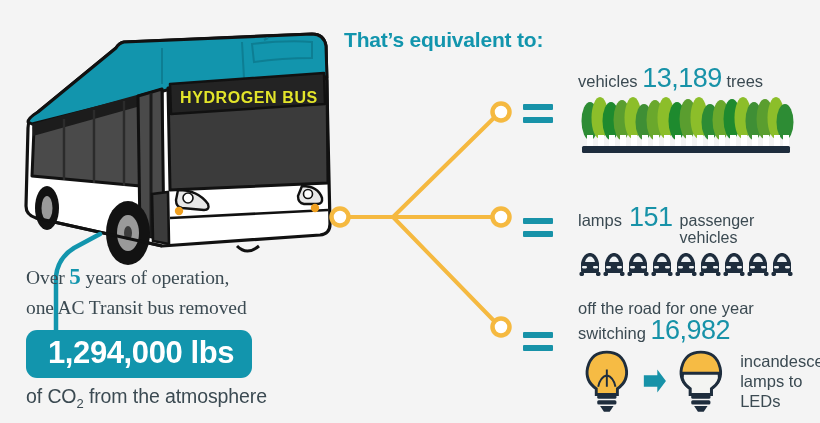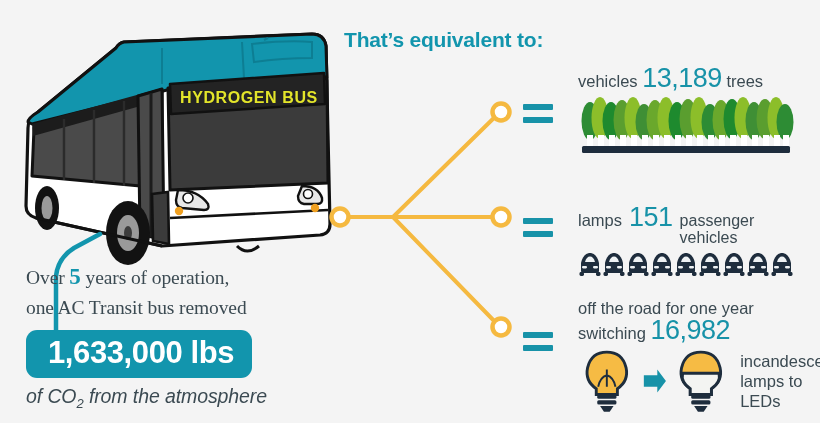--- a/index.html
+++ b/index.html
@@ -24,21 +24,21 @@
   .badge{
     margin-top:7px;display:inline-block;
     background:#1295ad;color:#ffffff;
     border-radius:11px;
     padding:6px 18px 8px 22px;
     font-size:31px;font-weight:bold;letter-spacing:-0.4px;
     line-height:34px;
   }
   .cap-sub{
     margin-top:6px;font-size:19.5px;color:#3b4a52;
-    line-height:24px;white-space:nowrap;letter-spacing:-0.1px;font-style:italic;
+    line-height:24px;white-space:nowrap;letter-spacing:-0.1px;
   }
   .cap-sub sub{font-size:13px;}
 
   .leader{position:absolute;left:0px;top:228px;width:110px;height:130px;}
 
   
   .headline{
     position:absolute;left:344px;top:28px;
     font-size:21px;font-weight:bold;color:#1295ad;
     letter-spacing:-0.2px;white-space:nowrap;
@@ -129,21 +129,21 @@
   <svg class="leader">
     <path d="M100 6 L74 20 Q58 30 56 48 L56 110 Q56 124 70 128" fill="none" stroke="#1295ad" stroke-width="4.5" stroke-linecap="round"></path>
     <circle cx="74" cy="128" r="6.5" fill="#ffffff" stroke="#1295ad" stroke-width="4"></circle>
   </svg>
 
   <div class="caption">
     <div class="cap-line">
       <span>Over </span><span class="cap-num">5</span><span> years of operation,</span>
     </div>
     <div class="cap-line">one AC Transit bus removed</div>
-    <div class="badge">1,633,000 lbs</div>
+    <div class="badge">1,294,000 lbs</div>
     <div class="cap-sub">
       <span>of CO</span><sub>2</sub><span> from the atmosphere</span>
     </div>
   </div>
 
   <div class="headline">That’s equivalent to:</div>
 
   <svg class="connector">
     <path d="M15 122 L175 122 M68 122 L175 17 M68 122 L175 232" fill="none" stroke="#f5b940" stroke-width="4" stroke-linecap="round"></path>
     <circle cx="15" cy="122" r="8.5" fill="#ffffff" stroke="#f5b940" stroke-width="4.5"></circle>

